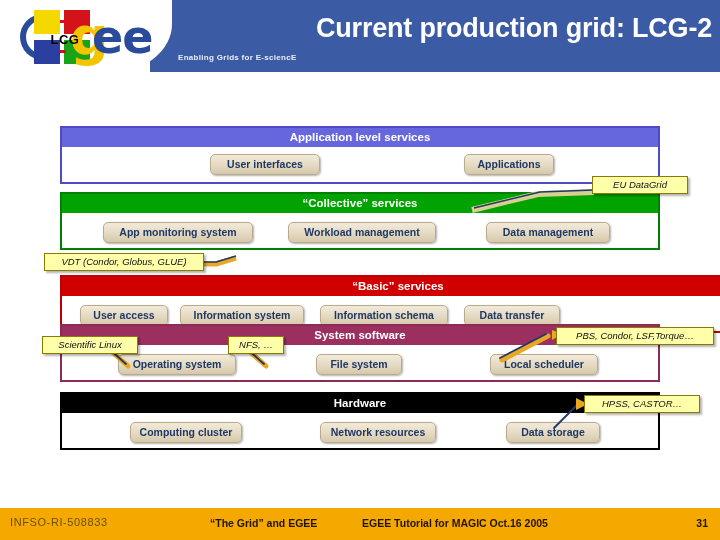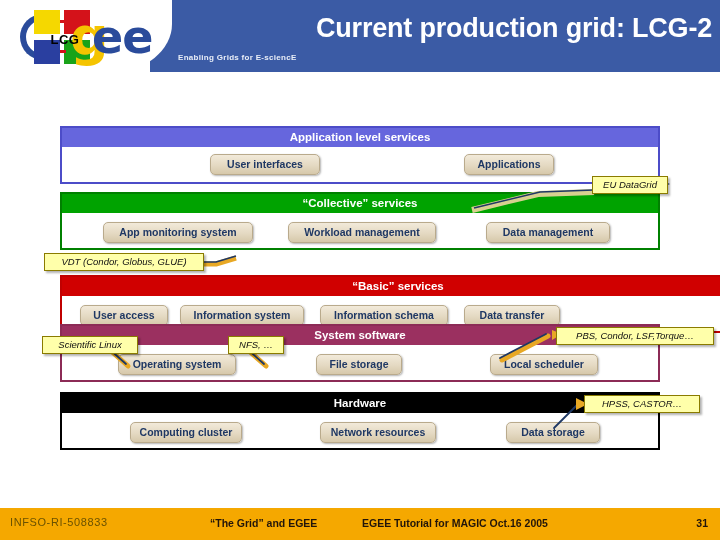--- a/index.html
+++ b/index.html
@@ -300,21 +300,21 @@
     <div class="pill" style="left:258px; top:28px; width:128px;">Information schema</div>
     <div class="pill" style="left:118px; top:28px; width:124px;">Information system</div>
     <div class="pill" style="left:402px; top:28px; width:96px;">Data transfer</div>
     <div class="pill" style="left:510px; top:28px; width:72px;margin-top:36px;">Security</div>
   </div>
 
   <div class="layer" id="layer-system-software" style="left:60px; top:252px; width:600px; height:58px; border:2px solid #8C2B56; background:#ffffff;">
     <div class="layer-head" style="background:#9B3060;">System software</div>
     <div class="layer-body" style="top:19px; height:35px;"></div>
     <div class="pill" style="left:56px; top:28px; width:118px;">Operating system</div>
-    <div class="pill" style="left:254px; top:28px; width:86px;">File storage</div>
+    <div class="pill" style="left:254px; top:28px; width:86px;">File system</div>
     <div class="pill" style="left:428px; top:28px; width:108px;">Local scheduler</div>
   </div>
 
   <div class="layer" id="layer-hardware" style="left:60px; top:320px; width:600px; height:58px; border:2px solid #000000; background:#ffffff;">
     <div class="layer-head" style="background:#000000;">Hardware</div>
     <div class="layer-body" style="top:19px; height:35px;"></div>
     <div class="pill" style="left:68px; top:28px; width:112px;">Computing cluster</div>
     <div class="pill" style="left:258px; top:28px; width:116px;">Network resources</div>
     <div class="pill" style="left:444px; top:28px; width:94px;">Data storage</div>
   </div>
@@ -339,21 +339,21 @@
     <polygon points="240,268 250,274 242,278" fill="#E8A824"></polygon>
 
     <path d="M 548 264 L 502 288" fill="none" stroke="#E8A824" stroke-width="5" stroke-linecap="round"></path>
     <path d="M 546 262 L 500 286" fill="none" stroke="#1F3864" stroke-width="1.8" stroke-linecap="round"></path>
     <polygon points="552,258 562,262 552,268" fill="#E8A824"></polygon>
 
     <path d="M 578 332 L 554 356" fill="none" stroke="#1F3864" stroke-width="1.8" stroke-linecap="round"></path>
     <polygon points="576,326 588,332 576,338" fill="#E8A824"></polygon>
   </svg>
 
-  <div class="callout" style="left:592px; top:104px; width:76px;">EU DataGrid</div>
+  <div class="callout" style="left:592px; top:104px; width:96px;">EU DataGrid</div>
   <div class="callout" style="left:44px; top:181px; width:160px;">VDT (Condor, Globus, GLUE)</div>
   <div class="callout" style="left:42px; top:264px; width:96px;">Scientific Linux</div>
   <div class="callout" style="left:228px; top:264px; width:56px;">NFS, …</div>
   <div class="callout" style="left:556px; top:255px; width:158px;">PBS, Condor, LSF,Torque…</div>
   <div class="callout" style="left:584px; top:323px; width:116px;">HPSS, CASTOR…</div>
 
 </div>
 
 <div id="footer-rule"></div>
 <div id="footer">

